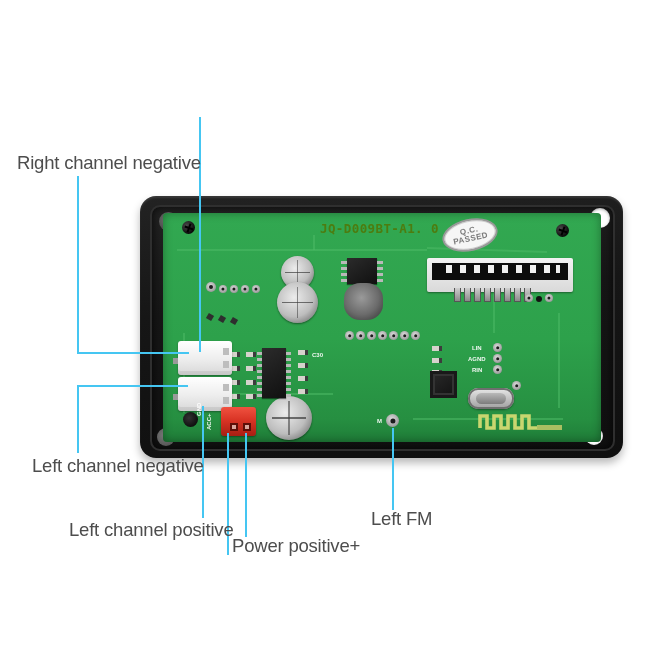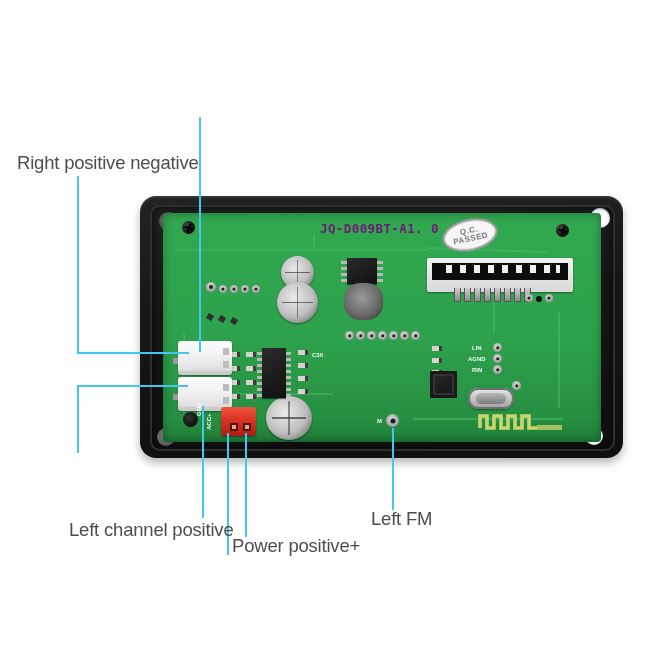--- a/index.html
+++ b/index.html
@@ -18,21 +18,21 @@
   .hole{border-radius:50%;}
   .pcb{left:163px;top:213px;width:438px;height:229px;border-radius:4px;
        background:linear-gradient(180deg,#32a851 0%,#2da14b 55%,#268f41 90%,#1f7d38 100%);
        box-shadow:inset 0 0 10px rgba(0,0,0,.35);}
   .trace{position:absolute;background:#4cb966;opacity:.55;}
   .screw{width:13px;height:13px;border-radius:50%;background:radial-gradient(circle at 35% 35%,#4a4a4a,#0a0a0a 70%);}
   .screw:before,.screw:after{content:"";position:absolute;left:50%;top:50%;background:#000;}
   .screw:before{width:9px;height:2px;transform:translate(-50%,-50%) rotate(20deg);}
   .screw:after{width:2px;height:9px;transform:translate(-50%,-50%) rotate(20deg);}
 
-  .model{color:#701a75;font-family:"DejaVu Sans Mono", monospace;font-size:12.5px;font-weight:bold;letter-spacing:.4px;}
+  .model{color:#4d7c0f;font-family:"DejaVu Sans Mono", monospace;font-size:12.5px;font-weight:bold;letter-spacing:.4px;}
   .stamp{width:52px;height:28px;border:2px solid #999;border-radius:50%;background:#f6f6f6;
          transform:rotate(-12deg);display:flex;flex-direction:column;align-items:center;justify-content:center;
          box-shadow:inset 0 0 0 1px #cfcfcf;}
   .stamp span{color:#7a7a7a;font-size:8px;font-weight:bold;line-height:8px;letter-spacing:.5px;}
 
   .cap{border-radius:50%;background:radial-gradient(circle at 42% 38%,#ececec,#bdbdbd 55%,#8e8e8e 75%,#2c2c2c 82%,#1a1a1a 100%);
        box-shadow:0 1px 2px rgba(0,0,0,.45);}
   .cap:before{content:"";position:absolute;left:12%;top:48%;width:76%;height:1.5px;background:rgba(60,60,60,.7);}
   .cap:after{content:"";position:absolute;left:48%;top:12%;width:1.5px;height:76%;background:rgba(60,60,60,.55);}
   .chip{background:linear-gradient(145deg,#2b2b2b,#101010);box-shadow:0 1px 1px rgba(0,0,0,.5);}
@@ -262,17 +262,18 @@
   <div class="abs lead v" style="left:199px;top:117px;height:235px;"></div>
   <div class="abs lead v" style="left:77px;top:176px;height:178px;"></div>
   <div class="abs lead h" style="left:77px;top:352px;width:112px;"></div>
   <div class="abs lead h" style="left:77px;top:385px;width:111px;"></div>
   <div class="abs lead v" style="left:77px;top:385px;height:68px;"></div>
   <div class="abs lead v" style="left:202px;top:406px;height:112px;"></div>
   <div class="abs lead v" style="left:227px;top:433px;height:122px;"></div>
   <div class="abs lead v" style="left:245px;top:433px;height:104px;"></div>
   <div class="abs lead v" style="left:392px;top:428px;height:82px;"></div>
 
-  <div class="abs label" style="left:17px;top:152px;">Right positive negative</div>
+  <div class="abs label" style="left:17px;top:152px;">Right channel negative</div>
+  <div class="abs label" style="left:32px;top:455px;">Left channel negative</div>
   <div class="abs label" style="left:232px;top:535px;">Power positive+</div>
   <div class="abs label" style="left:69px;top:519px;">Left channel positive</div>
   <div class="abs label" style="left:371px;top:508px;">Left FM</div>
 </div>
 
 </body></html>

